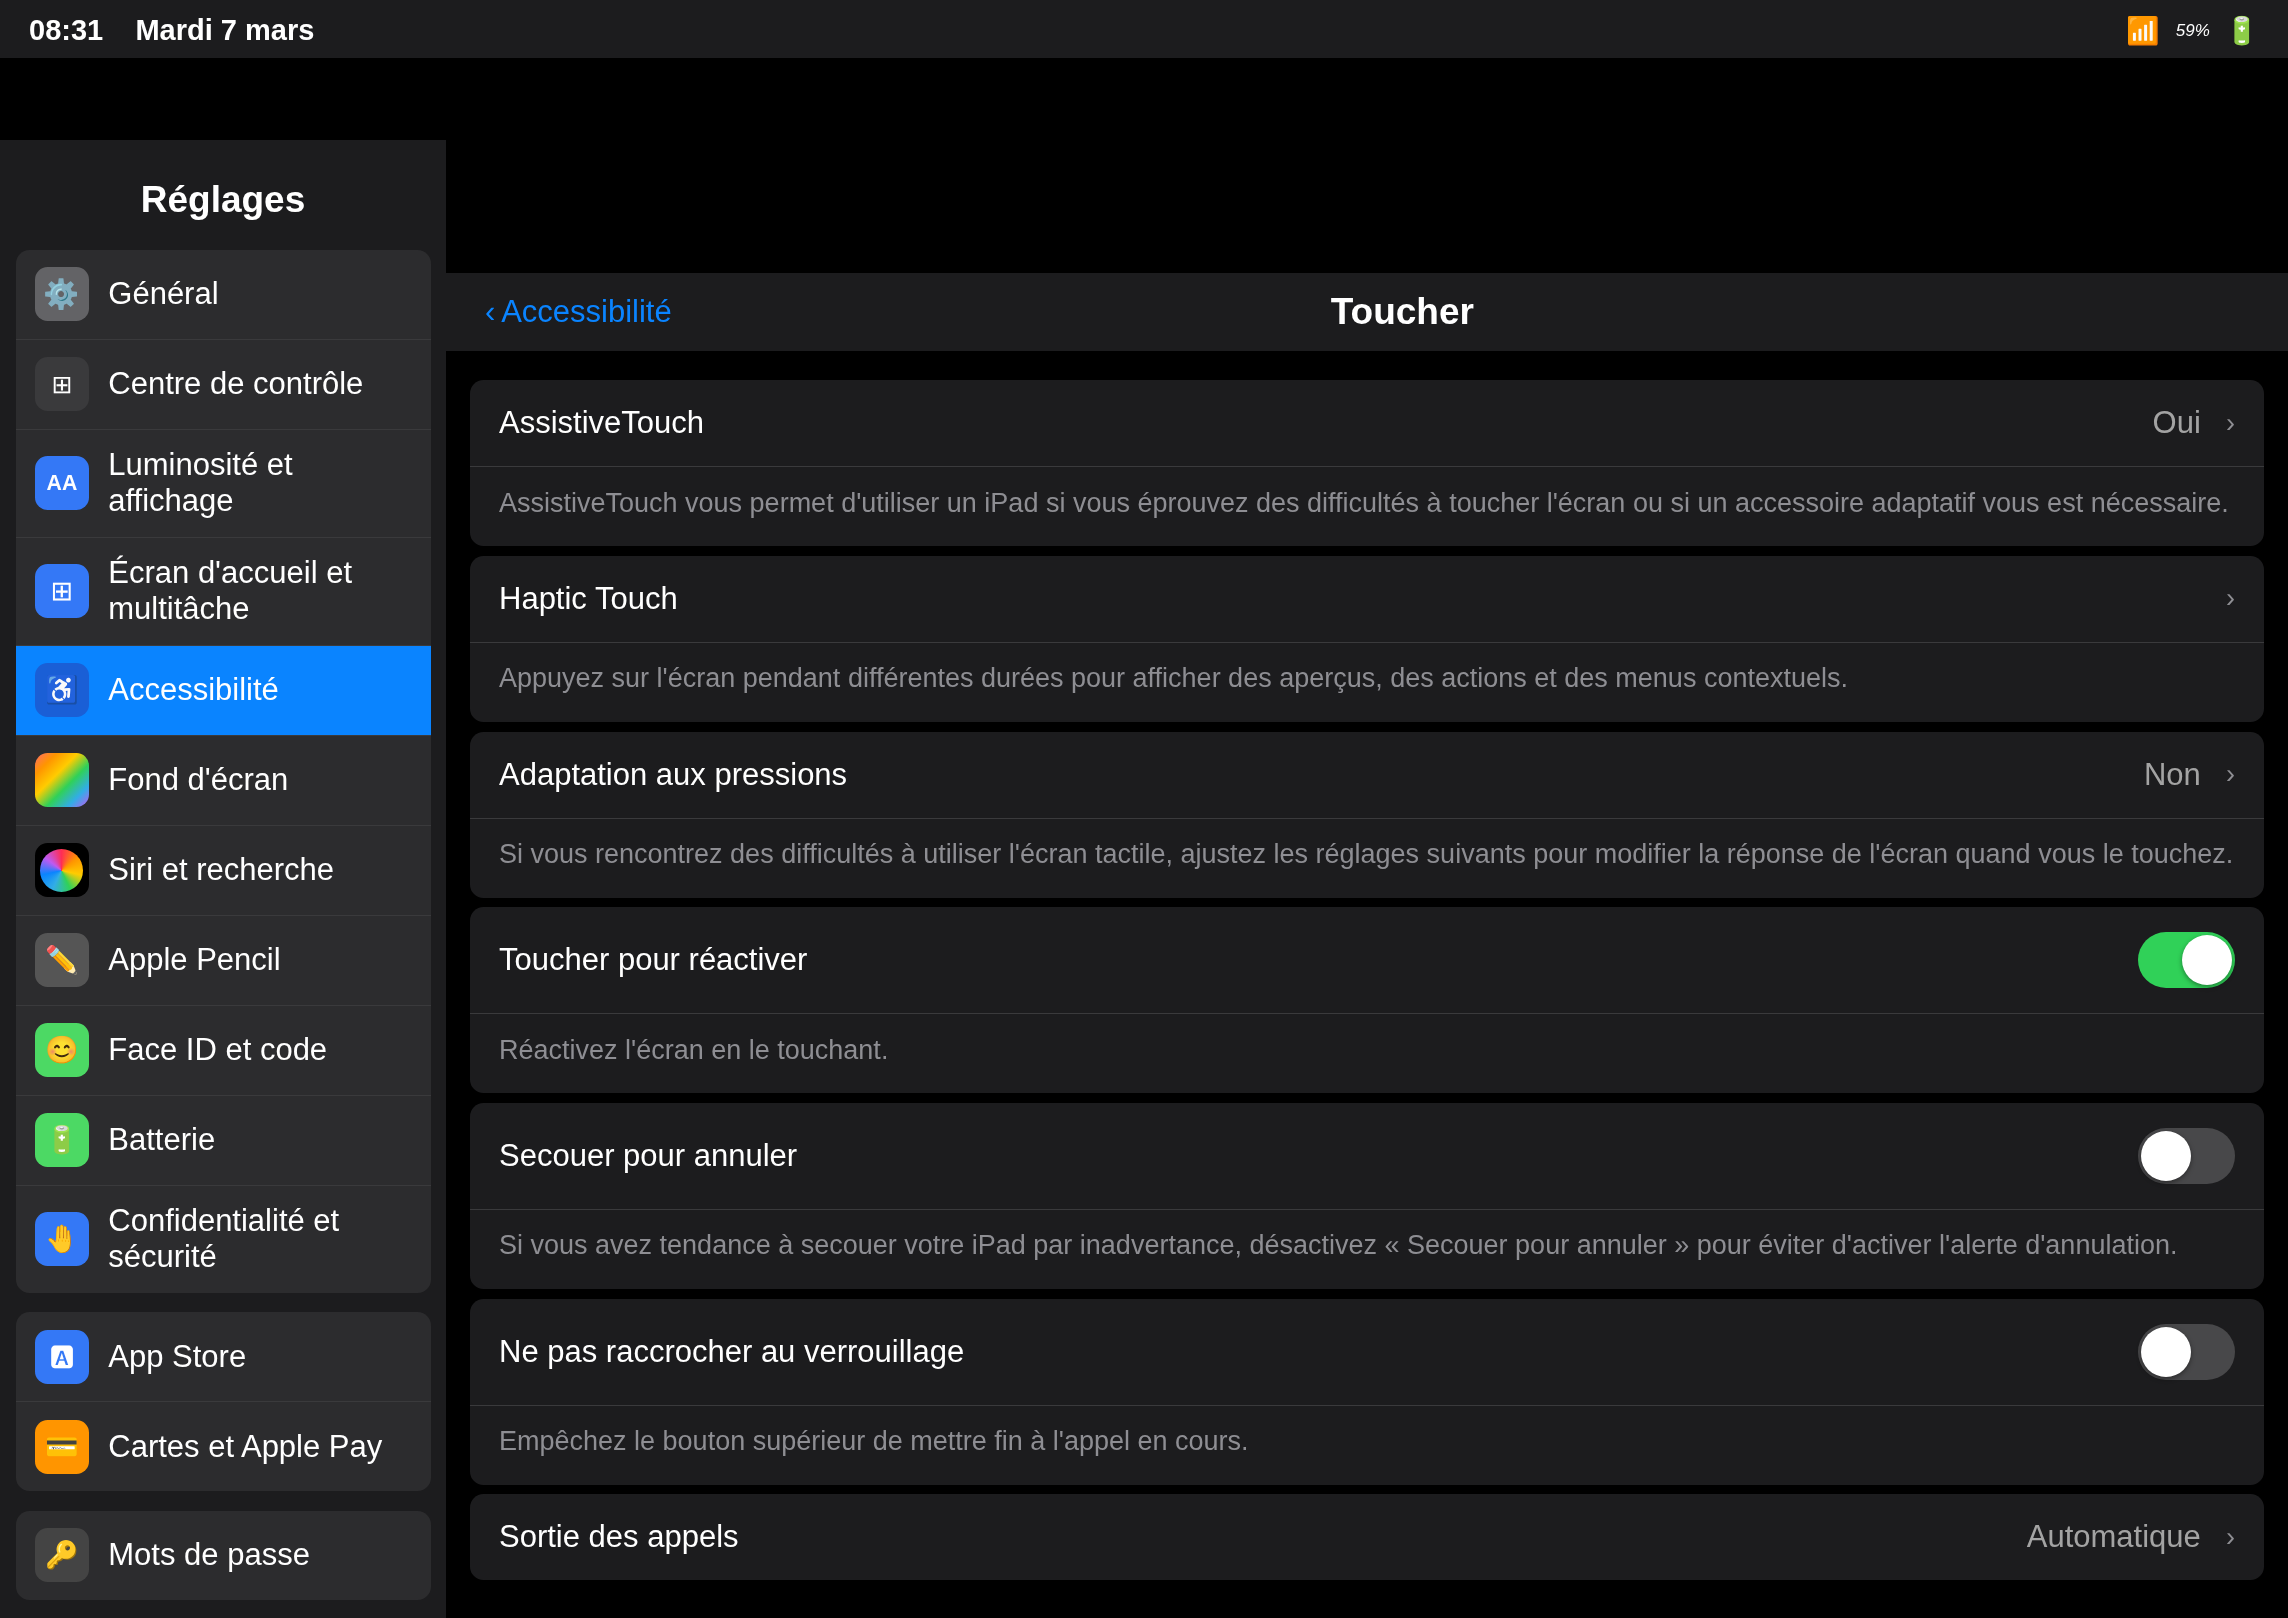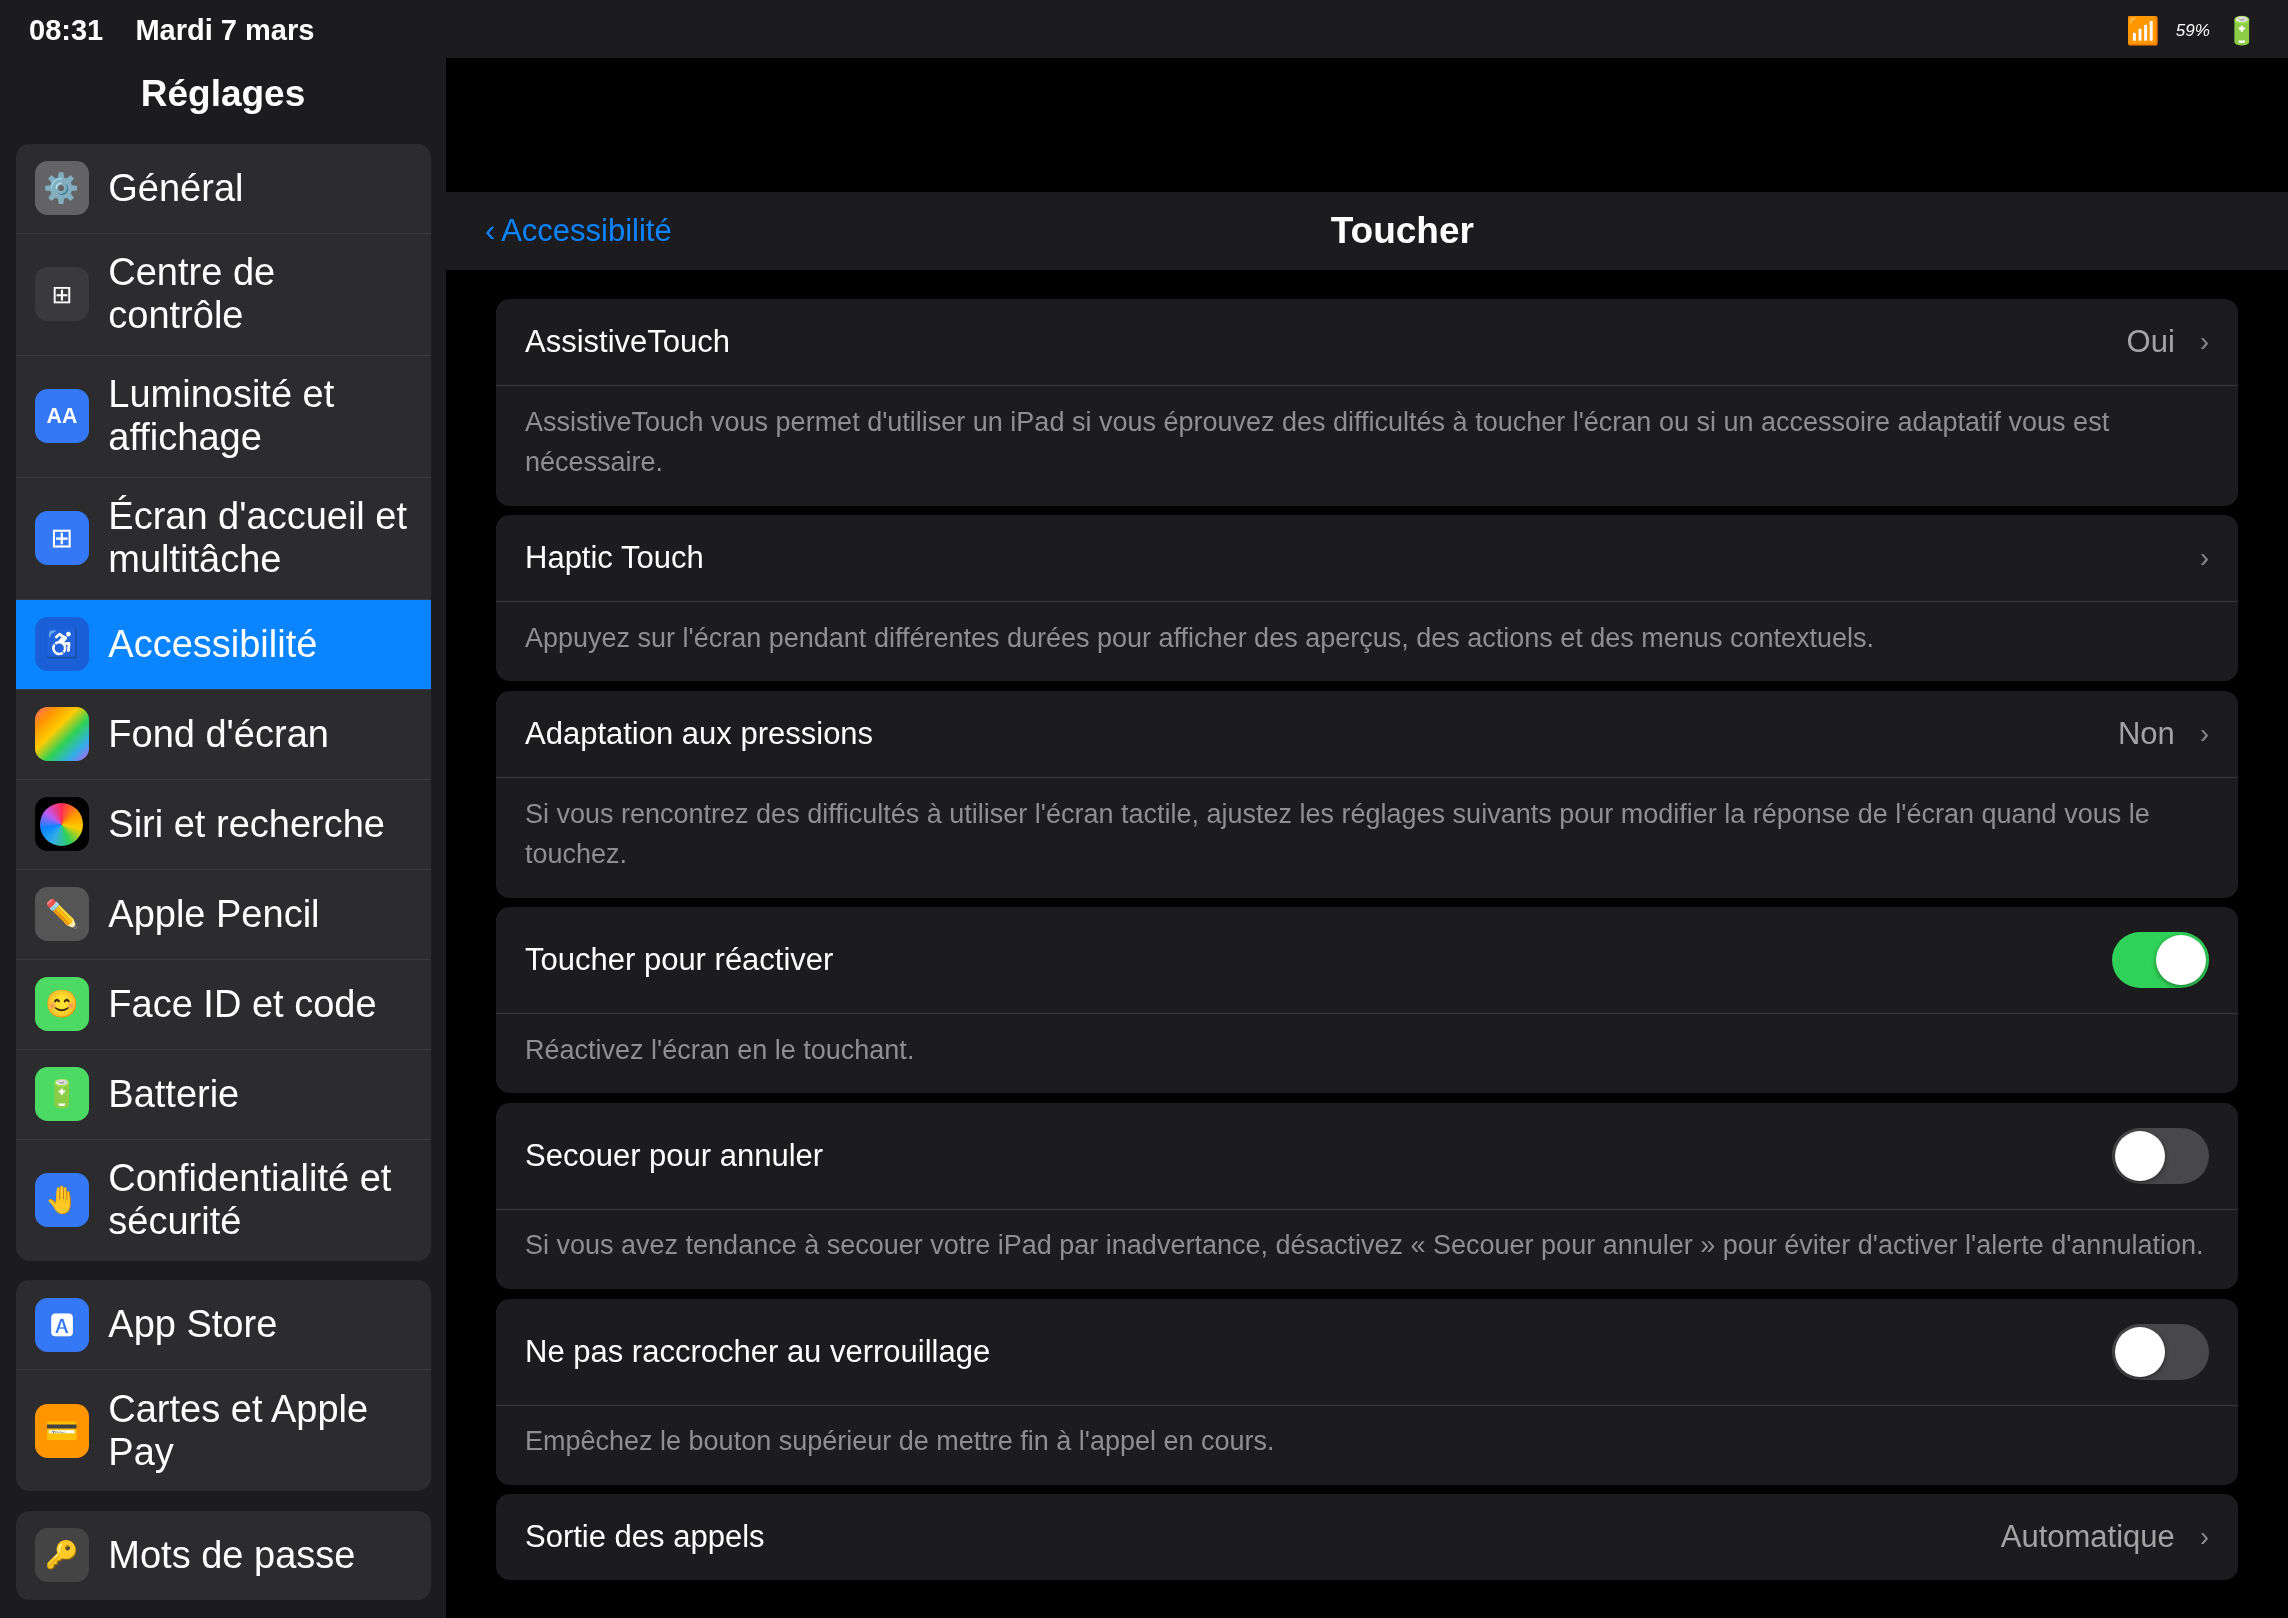--- a/index.html
+++ b/index.html
@@ -84,21 +84,21 @@
       width: 54px;
       height: 54px;
       border-radius: 12.6px;
       display: flex;
       align-items: center;
       justify-content: center;
       font-size: 29px;
       flex-shrink: 0;
     }
     .sidebar-item-label {
-      font-size: 38px;
+      font-size: 31px;
       color: #fff;
       font-weight: 400;
     }
 
     
     .icon-gray { background: #636366; }
     .icon-dark { background: #3a3a3c; }
     .icon-blue-aa { background: #3478f6; }
     .icon-blue-home { background: #3478f6; }
     .icon-pencil { background: #555; }
@@ -134,21 +134,21 @@
     .back-chevron { font-size: 31px; }
     .content-title {
       flex: 1;
       text-align: center;
       font-size: 37px;
       font-weight: 700;
       color: #fff;
       margin-right: 116px;
     }
     .content-body {
-      padding: 29px 50px;
+      padding: 29px 24px;
       display: flex;
       flex-direction: column;
       gap: 0;
     }
     .settings-group {
       background: #1c1c1e;
       border-radius: 13.6px;
       margin-bottom: 9.7px;
       overflow: hidden;
     }

